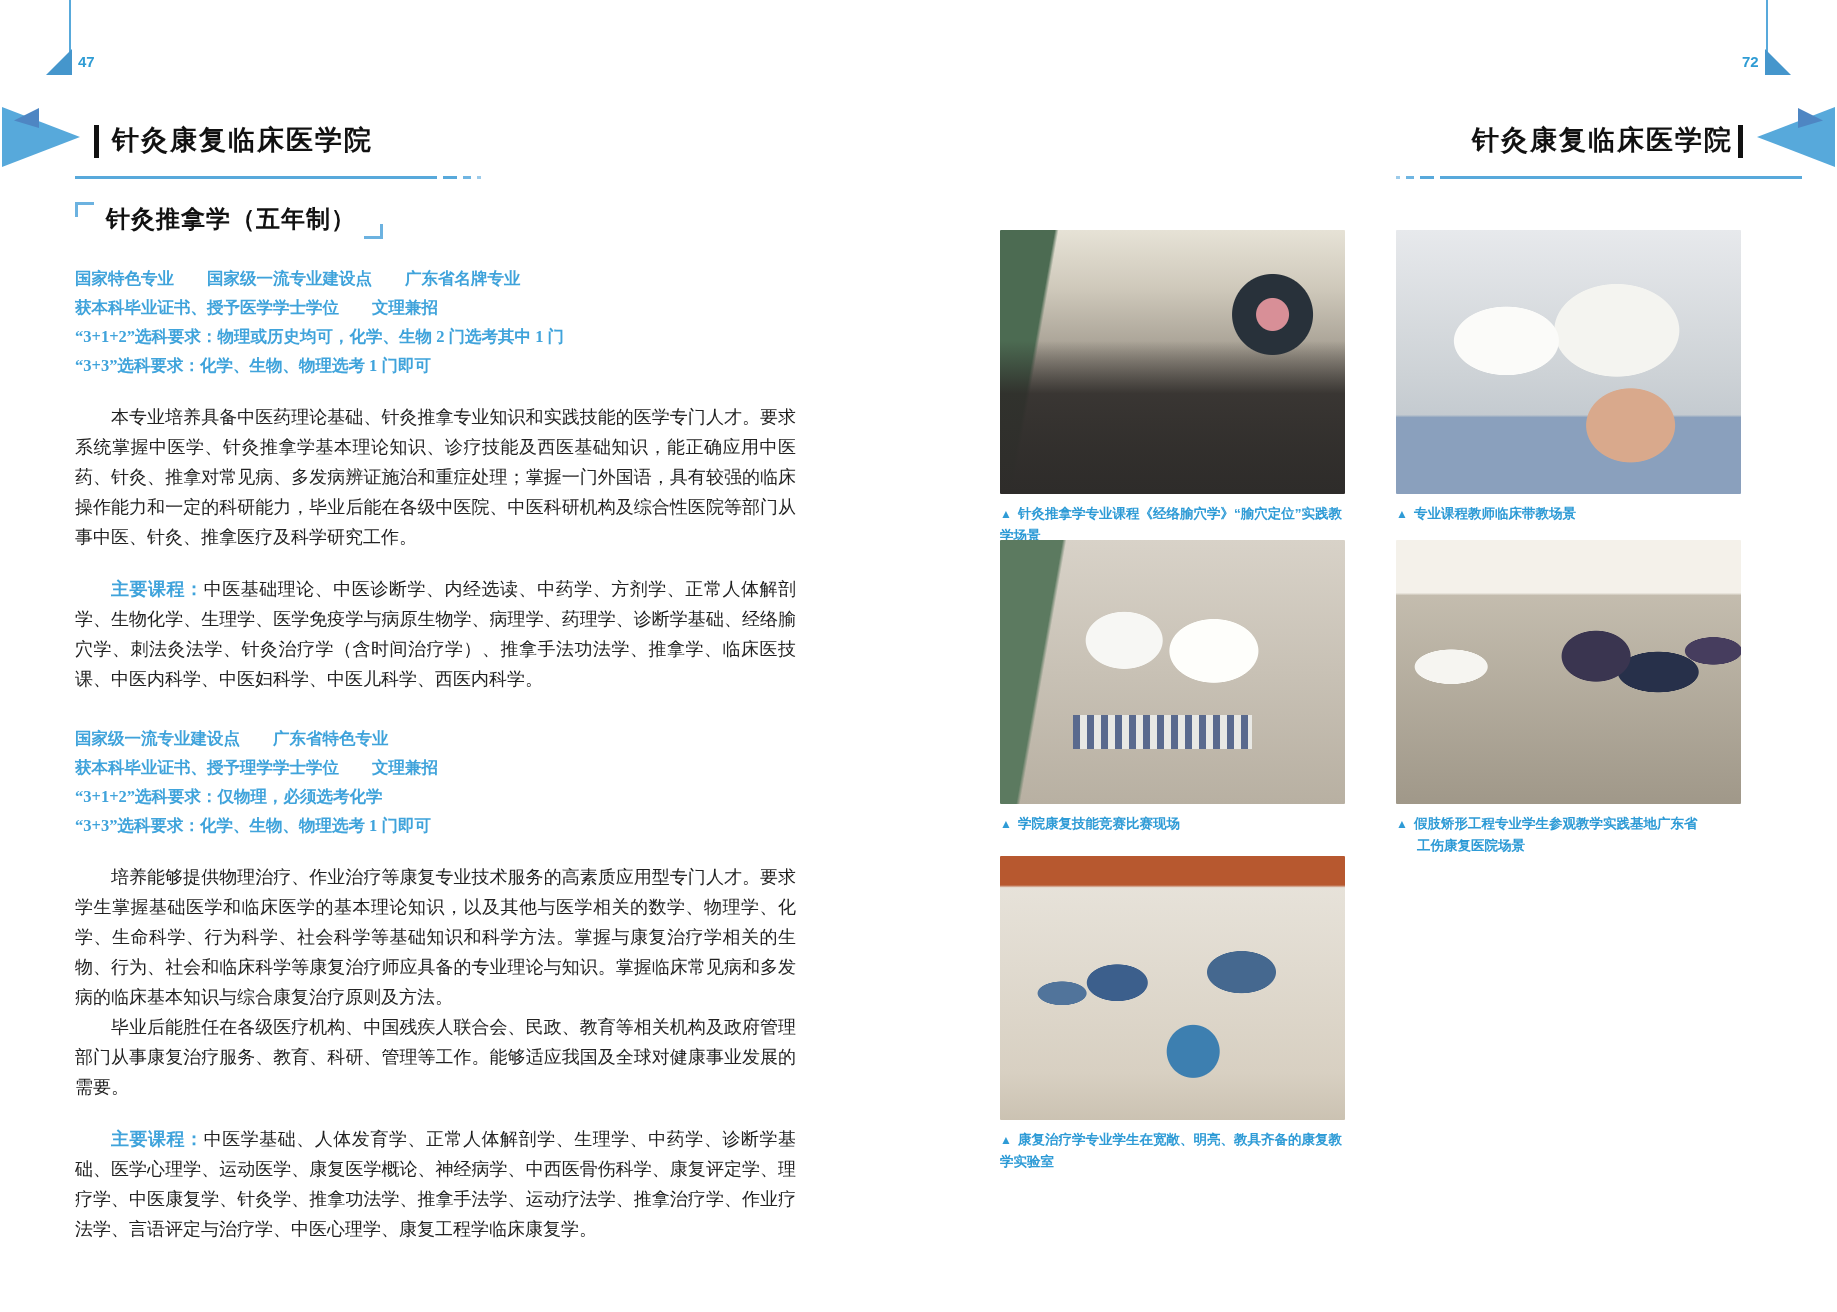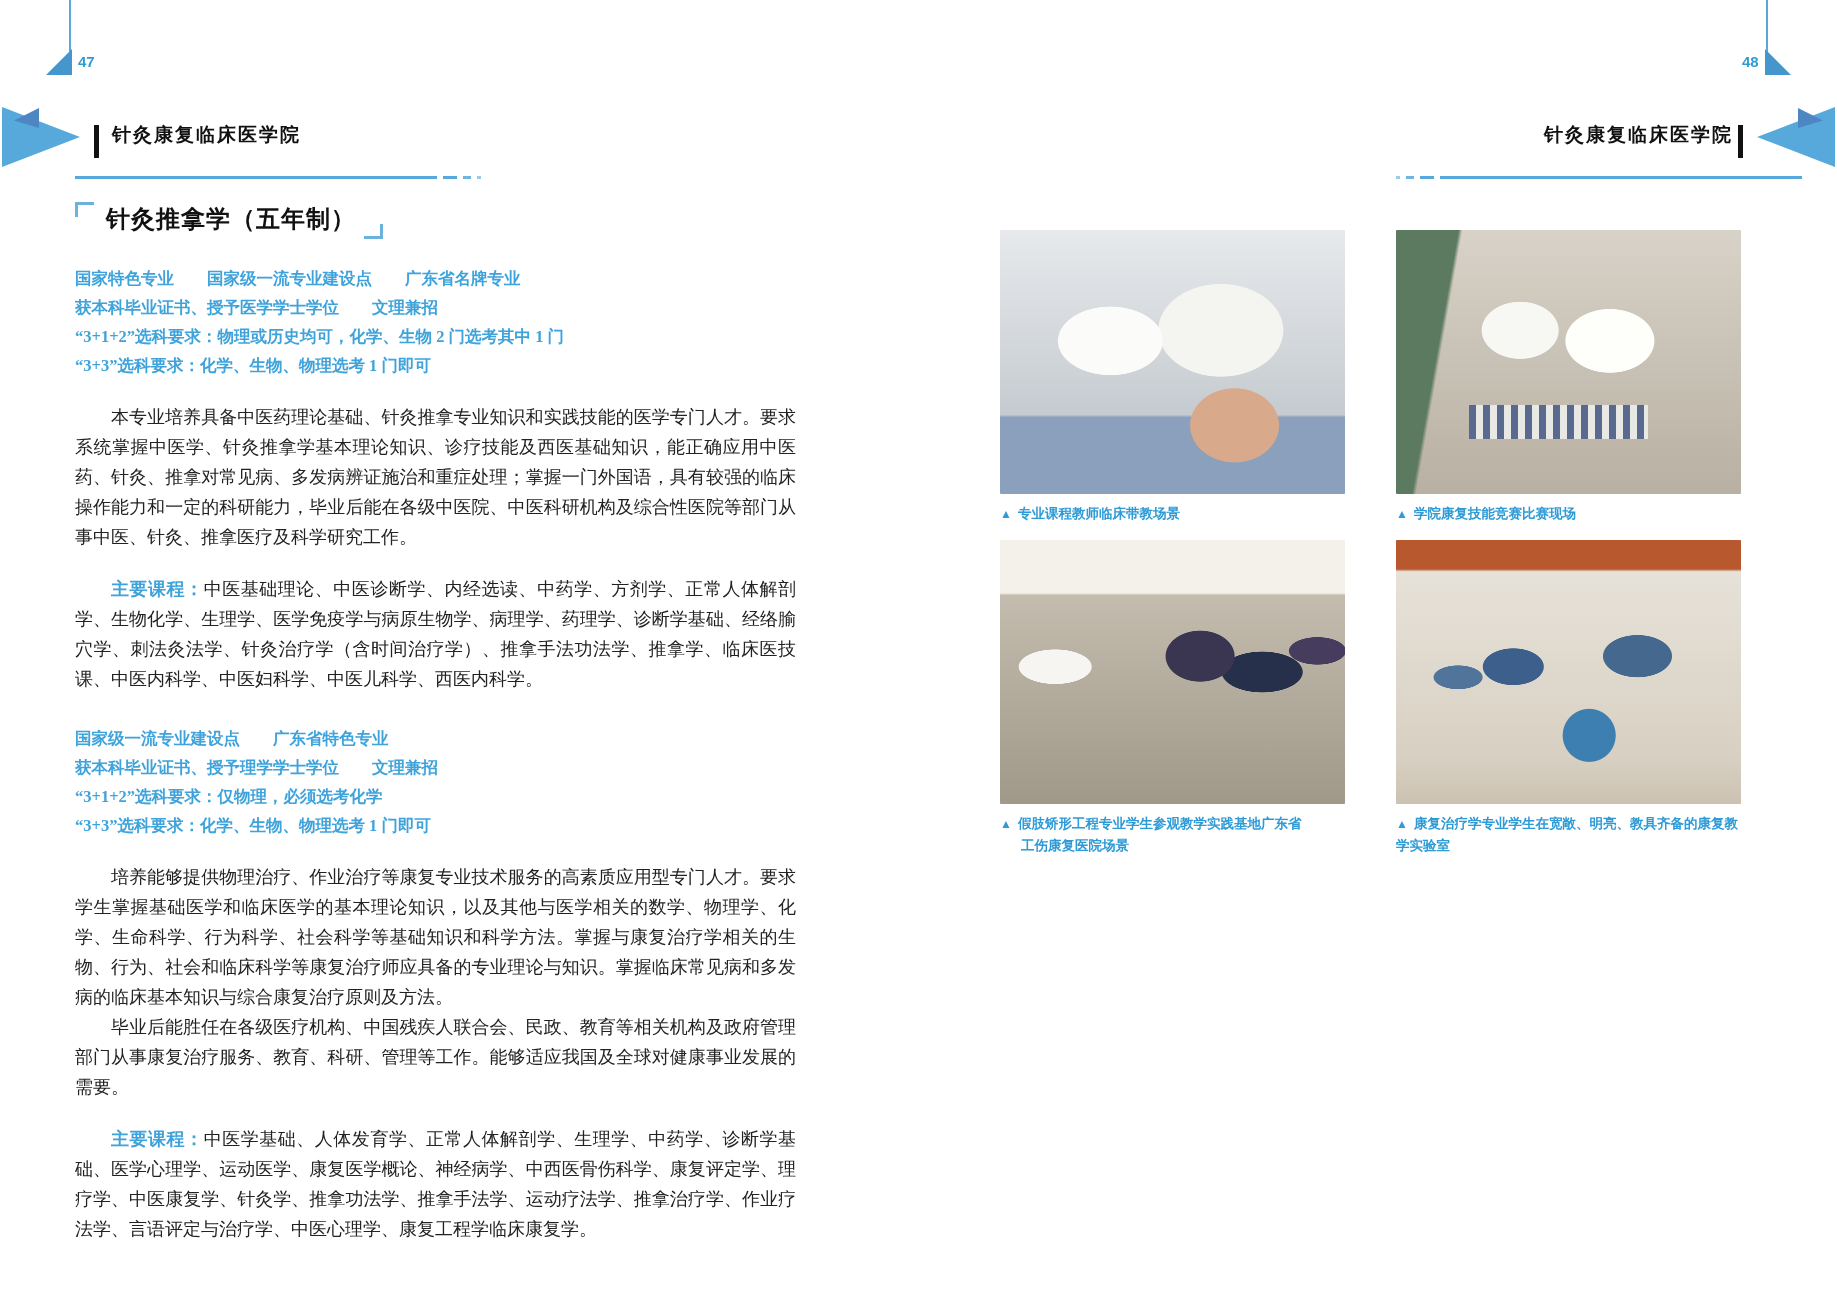--- a/index.html
+++ b/index.html
@@ -22,21 +22,21 @@
   
   .hdr-tri-big{position:absolute;top:107px;width:78px;height:60px;background:#57a9db;}
   .hdr-tri-big.left{left:2px;clip-path:polygon(0 0,0 100%,100% 50%);}
   .hdr-tri-big.right{left:1757px;clip-path:polygon(100% 0,100% 100%,0 50%);}
   .hdr-tri-small{position:absolute;top:108px;width:25px;height:20px;background:#4e86c3;}
   .hdr-tri-small.left{left:14px;clip-path:polygon(100% 0,100% 100%,0 62%);}
   .hdr-tri-small.right{left:1798px;clip-path:polygon(0 0,0 100%,100% 62%);}
   .hdr-bar{position:absolute;top:125px;width:5px;height:33px;background:#111;}
   .bar-left{left:94px;}
   .bar-right{left:1738px;}
-  .hdr-title{position:absolute;top:122px;font-size:19px;font-weight:bold;color:#111;letter-spacing:2px;white-space:nowrap;}
+  .hdr-title{position:absolute;top:122px;font-size:27px;font-weight:bold;color:#111;letter-spacing:2px;white-space:nowrap;}
   .hdr-title.left{left:112px;}
   .hdr-title.right{right:104px;}
   .hdr-line{position:absolute;top:176px;height:3px;display:flex;align-items:center;gap:6px;}
   .hdr-line.left{left:75px;}
   .hdr-line.right{left:1396px;flex-direction:row-reverse;}
   .hl-solid{width:362px;height:3px;background:#58a9db;}
   .hl-dash1{width:14px;height:3px;background:#58a9db;}
   .hl-dash2{width:8px;height:3px;background:#6fb5e2;}
   .hl-dot{width:4px;height:3px;background:#9ccbea;}
 
@@ -110,21 +110,21 @@
 </style>
 </head>
 <body>
 
 <div class="top-rule rule-left"></div>
 <div class="corner-tri tri-47"></div>
 <div class="pageno pn-47">47</div>
 
 <div class="top-rule rule-right"></div>
 <div class="corner-tri tri-48"></div>
-<div class="pageno pn-48">48</div>
+<div class="pageno pn-48">72</div>
 
 <div class="hdr-tri-big left"></div>
 <div class="hdr-tri-small left"></div>
 <div class="hdr-bar bar-left"></div>
 <div class="hdr-title left">针灸康复临床医学院</div>
 <div class="hdr-line left">
   <span class="hl-solid"></span>
   <span class="hl-dash1"></span>
   <span class="hl-dash2"></span>
   <span class="hl-dot"></span>
@@ -170,20 +170,24 @@
 
   <p class="body-p p-first">培养能够提供物理治疗、作业治疗等康复专业技术服务的高素质应用型专门人才。要求学生掌握基础医学和临床医学的基本理论知识，以及其他与医学相关的数学、物理学、化学、生命科学、行为科学、社会科学等基础知识和科学方法。掌握与康复治疗学相关的生物、行为、社会和临床科学等康复治疗师应具备的专业理论与知识。掌握临床常见病和多发病的临床基本知识与综合康复治疗原则及方法。</p>
   <p class="body-p">毕业后能胜任在各级医疗机构、中国残疾人联合会、民政、教育等相关机构及政府管理部门从事康复治疗服务、教育、科研、管理等工作。能够适应我国及全球对健康事业发展的需要。</p>
 
   <p class="body-p courses"><span class="lbl">主要课程：</span><span>中医学基础、人体发育学、正常人体解剖学、生理学、中药学、诊断学基础、医学心理学、运动医学、康复医学概论、神经病学、中西医骨伤科学、康复评定学、理疗学、中医康复学、针灸学、推拿功法学、推拿手法学、运动疗法学、推拿治疗学、作业疗法学、言语评定与治疗学、中医心理学、康复工程学临床康复学。</span></p>
 
 </div>
 
 <div class="photo-grid">
 
+  <figure>
+    <div class="photo ph1"></div>
+    <figcaption><span class="cap-marker">▲</span><span>针灸推拿学专业课程《经络腧穴学》“腧穴定位”实践教学场景</span></figcaption>
+  </figure>
 
   <figure>
     <div class="photo ph2"></div>
     <figcaption><span class="cap-marker">▲</span><span>专业课程教师临床带教场景</span></figcaption>
   </figure>
 
   <figure>
     <div class="photo ph3"></div>
     <figcaption><span class="cap-marker">▲</span><span>学院康复技能竞赛比赛现场</span></figcaption>
   </figure>

